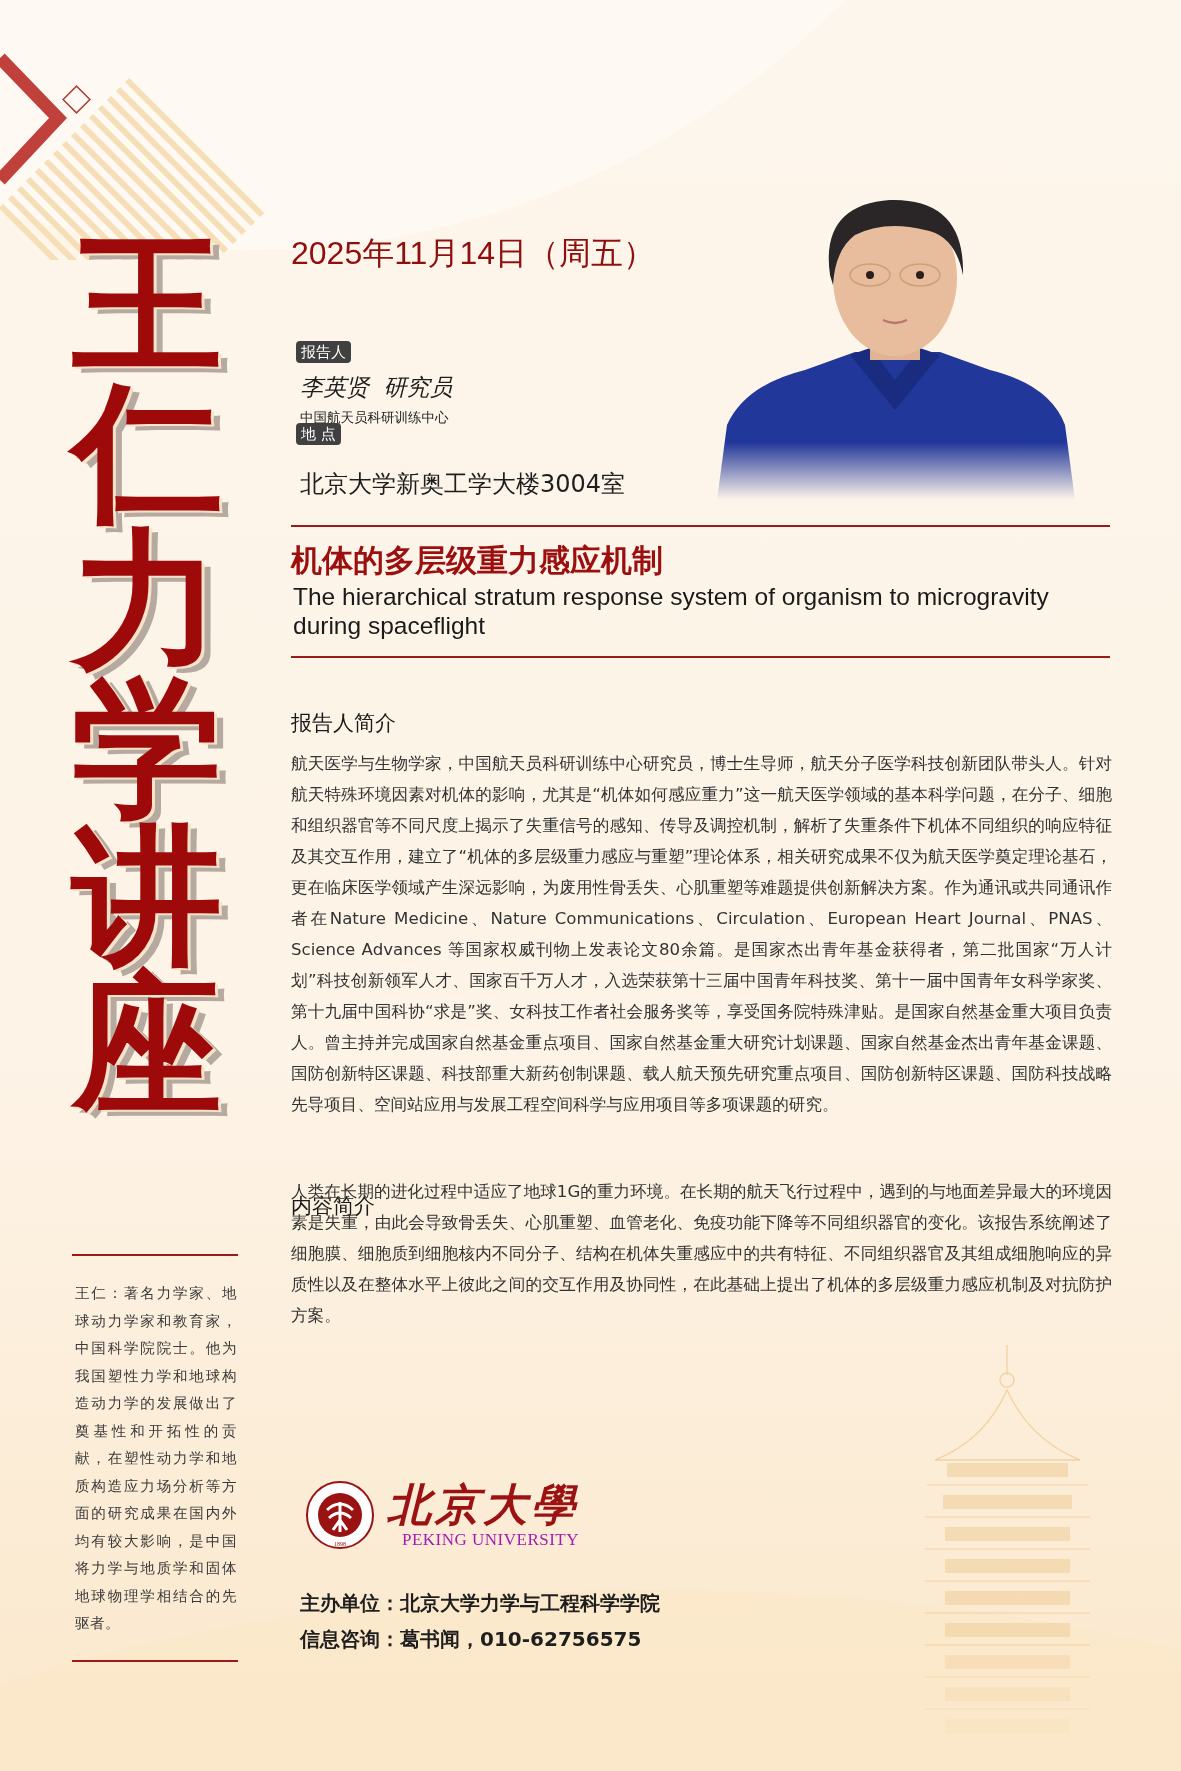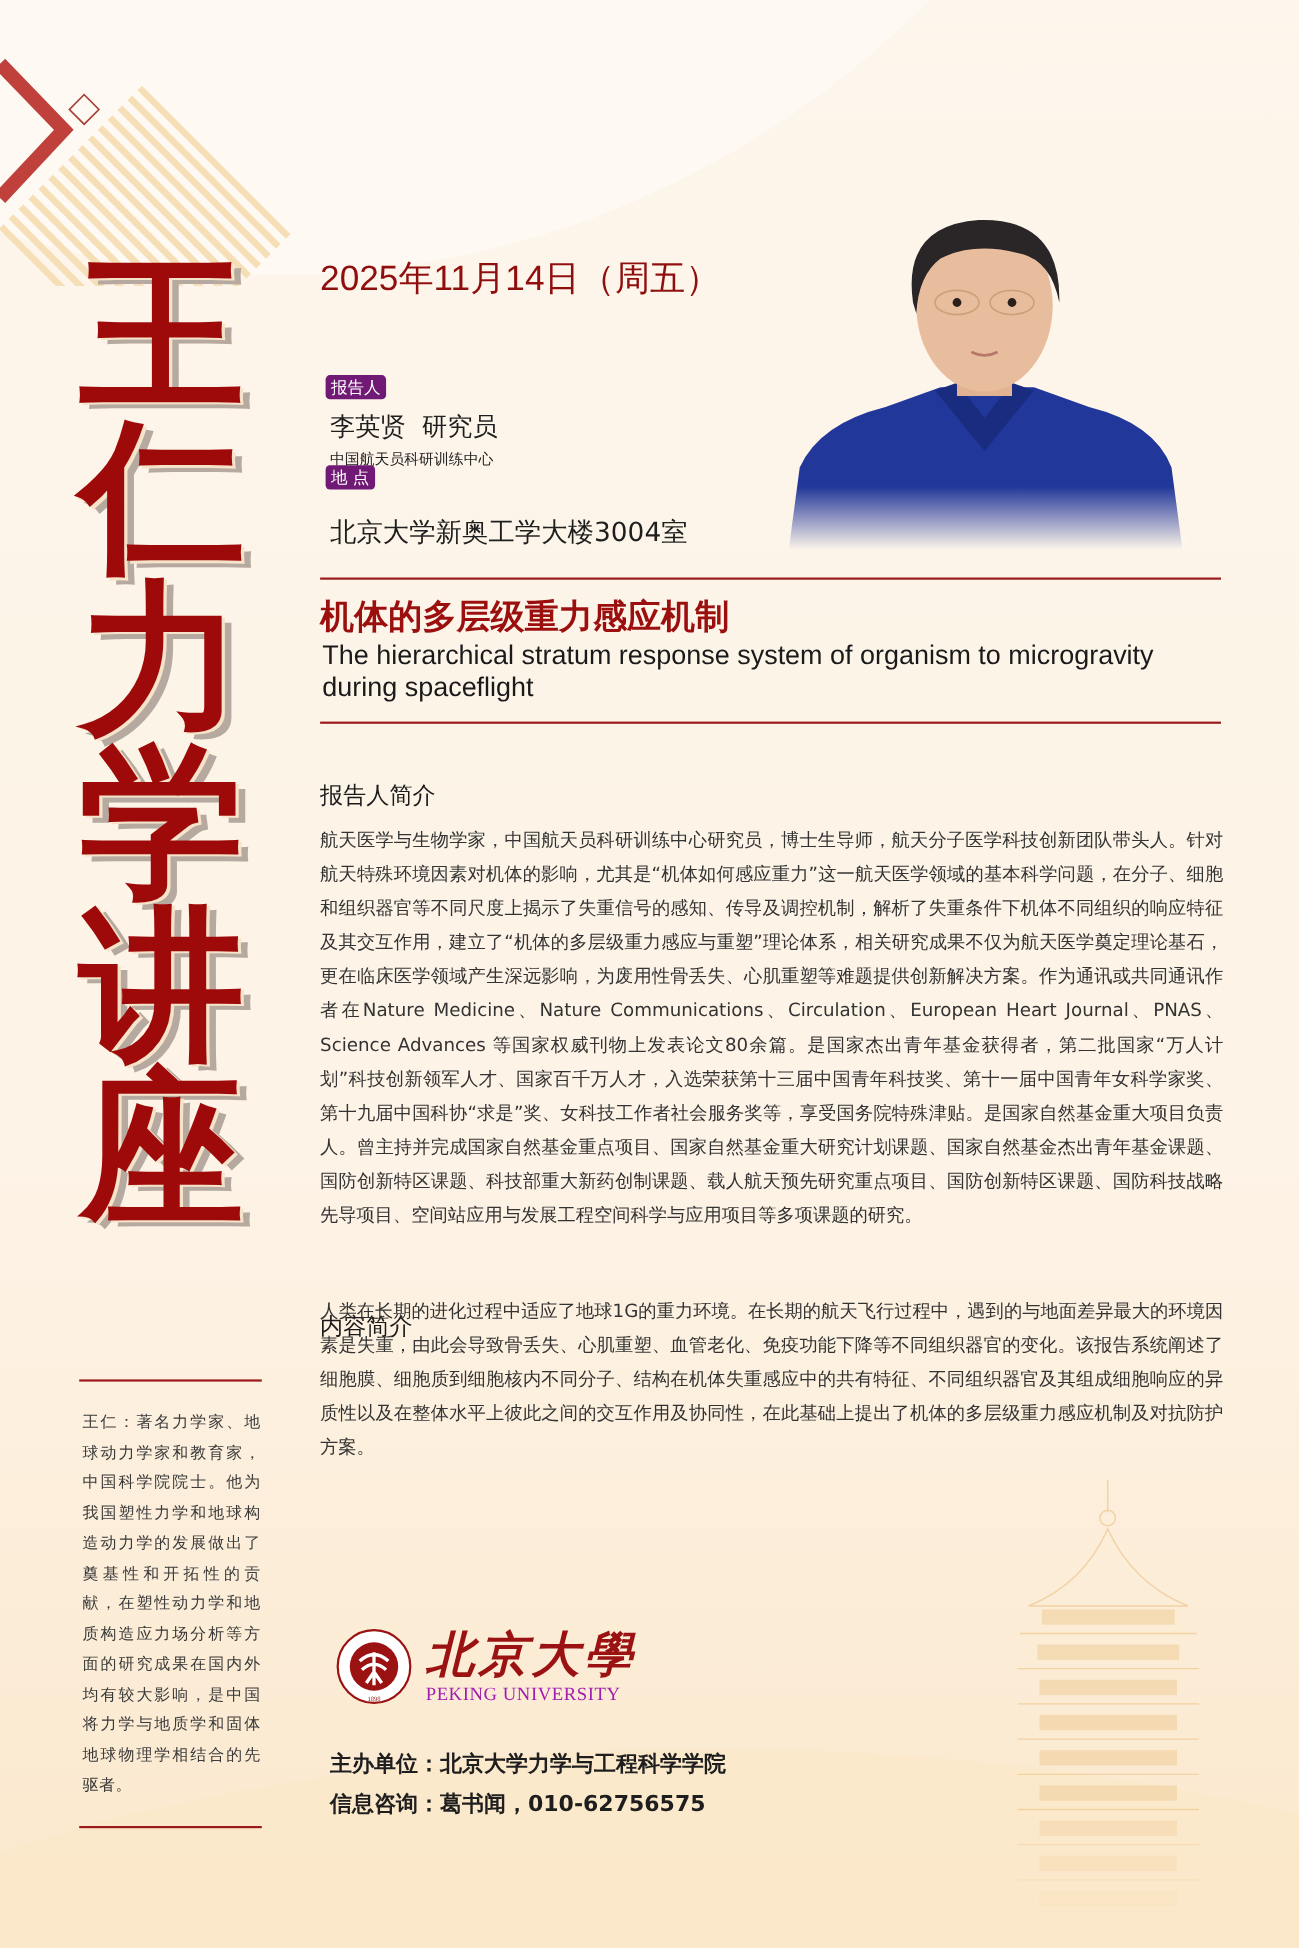--- a/index.html
+++ b/index.html
@@ -33,23 +33,23 @@
     font-size:14.5px; line-height:27.5px; color:#3a3a3a; letter-spacing:0.5px;
     text-align:justify;
   }
   .date {
     position:absolute; left:291px; top:232px;
     color:#8f0e0e; font-size:32px; line-height:42px; font-weight:normal;
     font-family:"Liberation Sans", sans-serif;
   }
   .tag {
     position:absolute; left:296px; height:22px; padding:0 5px;
-    background:#701a75; color:#fff; font-size:15px; line-height:22px; border-radius:4px;
-  }
-  .speaker-name { position:absolute; left:300px; top:372px; font-size:23px; color:#1e1e1e; }
+    background:#404040; color:#fff; font-size:15px; line-height:22px; border-radius:4px;
+  }
+  .speaker-name { position:absolute; left:300px; top:372px; font-size:23px; color:#1e1e1e;font-style:italic; }
   .speaker-org { position:absolute; left:300px; top:409px; font-size:13.5px; color:#222; }
   .venue { position:absolute; left:300px; top:468px; font-size:24px; color:#1e1e1e; }
   .photo {
     position:absolute; left:715px; top:180px; width:365px; height:320px; overflow:hidden;
   }
   .hr { position:absolute; left:291px; width:819px; height:2px; background:#9b1b1b; }
   .title-cn {
     position:absolute; left:291px; top:540px; font-size:31px; color:#9b0f0f; font-weight:bold;
   }
   .title-en {
@@ -58,21 +58,21 @@
   }
   .sec-h {
     position:absolute; left:291px; font-size:21px; font-weight:normal; color:#1a1a1a;
   }
   .para {
     position:absolute; left:291px; width:821px;
     font-size:16.6px; line-height:31px; color:#333; text-align:justify;
   }
   .pagoda { position:absolute; left:925px; top:1345px; width:165px; height:420px; opacity:.75; }
   .logo { position:absolute; left:305px; top:1480px; display:flex; align-items:center; }
-  .logo-text { margin-left:12px; }
+  .logo-text { margin-left:12px;text-align:right; }
   .logo-cn { font-family:"DejaVu Serif", serif; font-size:44px; color:#9b1212; font-weight:bold; letter-spacing:4px; line-height:50px; font-style:italic; }
   .logo-en { font-family:"Liberation Serif", serif; font-size:17px; color:#a21caf; letter-spacing:0.5px; }
   .footer-line { position:absolute; left:300px; font-size:20px; font-weight:bold; color:#1e1e1e; }
 </style>
 </head>
 <body>
 
 <div class="bg-arc"></div>
 <div class="bg-arc2"></div>
 

